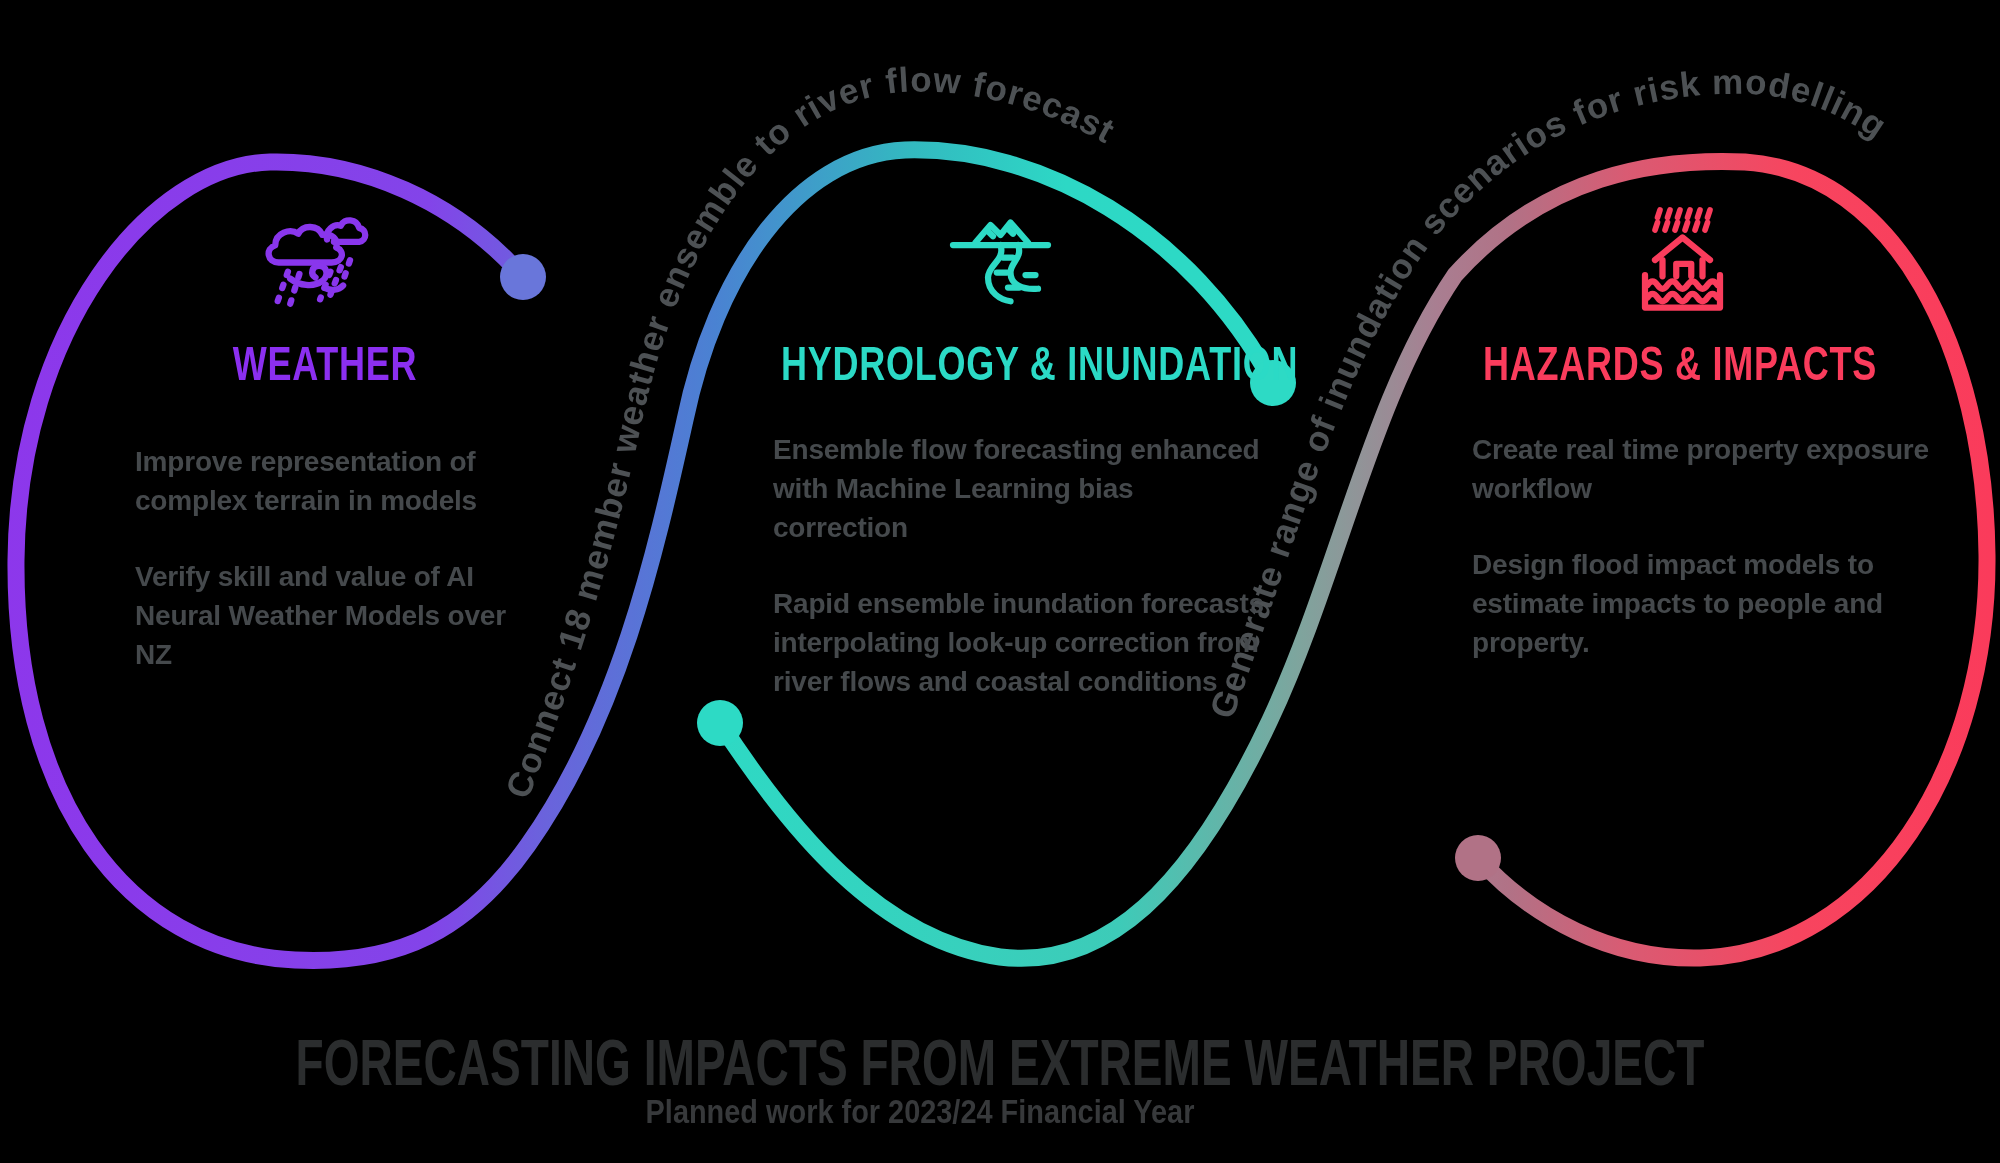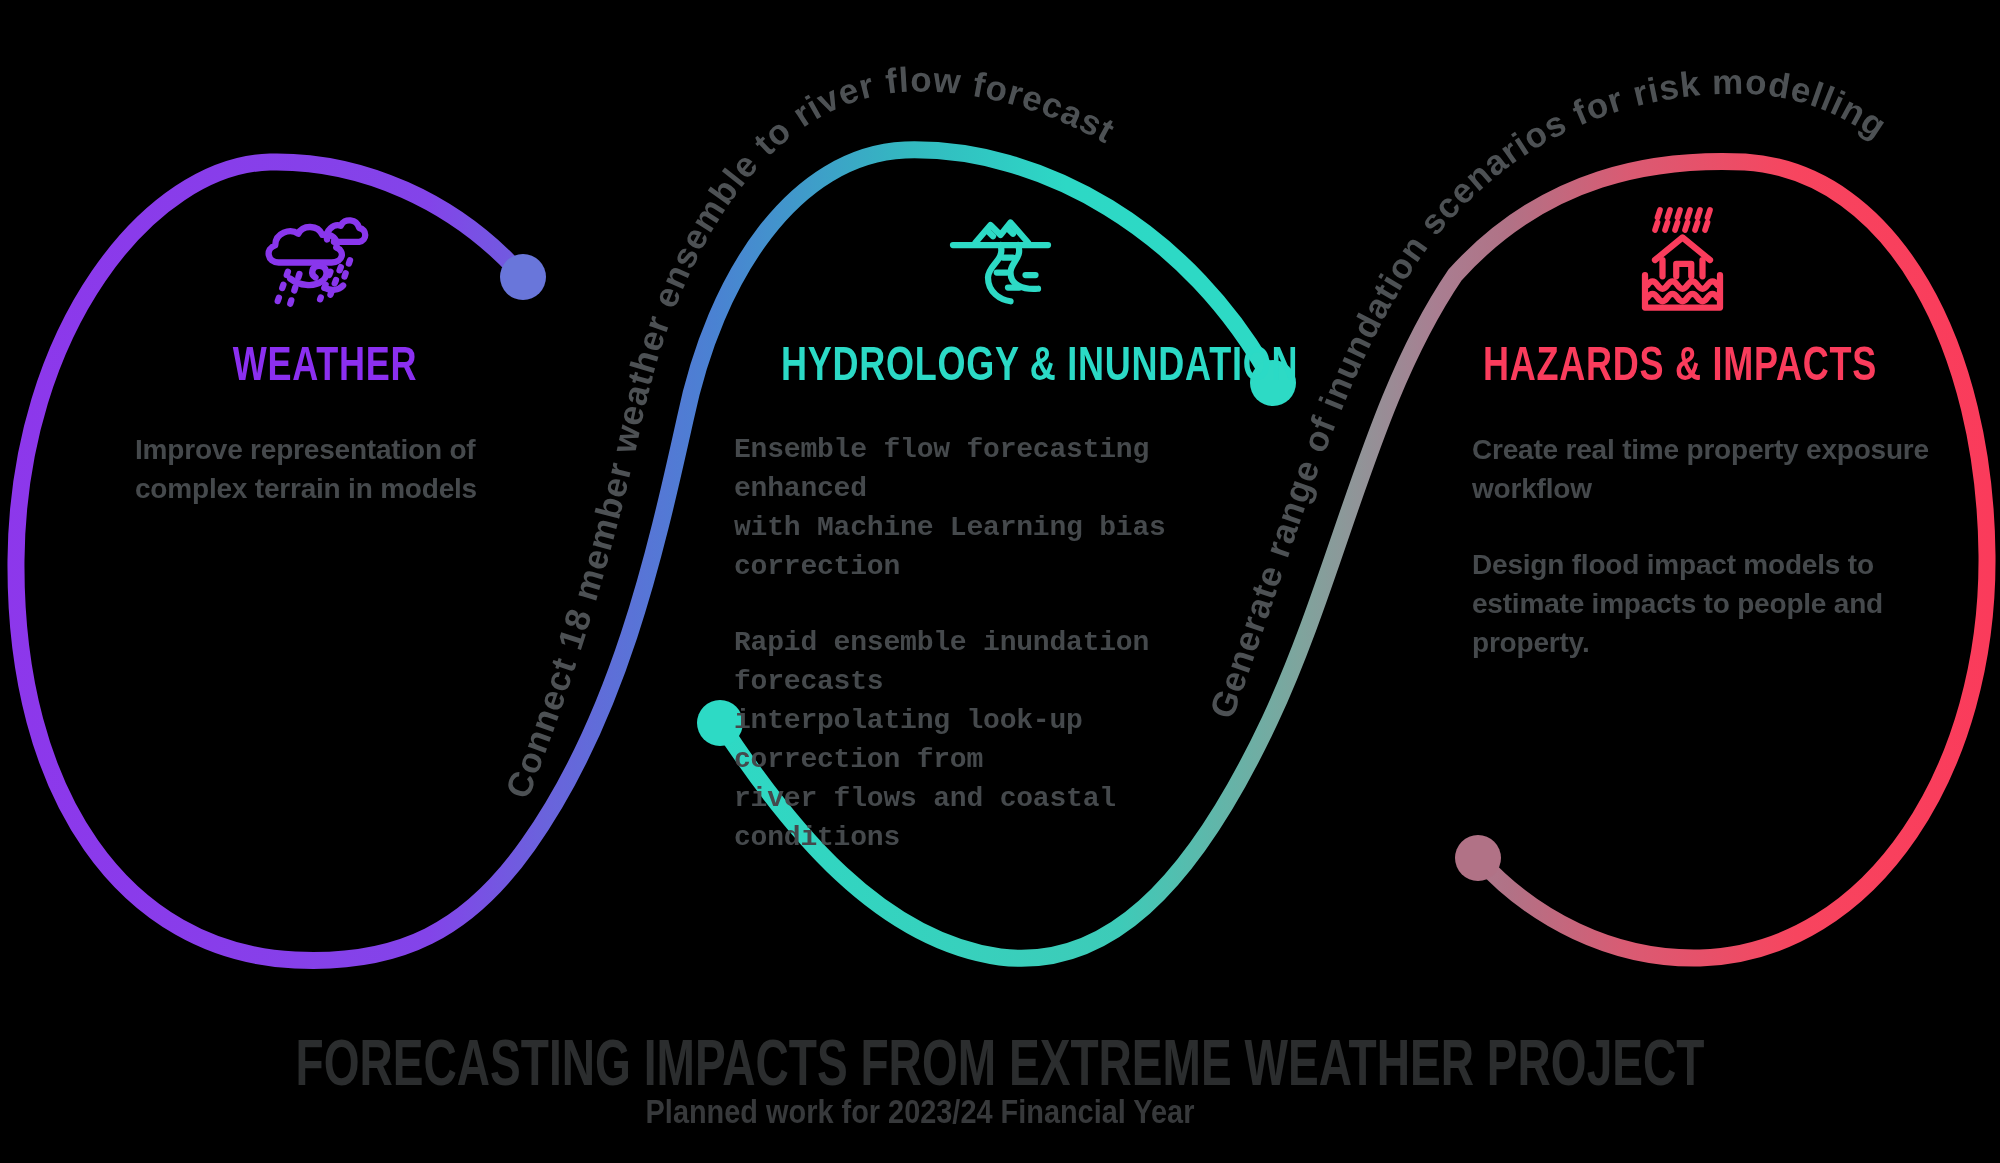--- a/index.html
+++ b/index.html
@@ -8,22 +8,22 @@
 
   .flow{fill:none;stroke-width:17;}
   .curve-label{font-family:"Liberation Sans",sans-serif;font-weight:700;font-size:35px;fill:#4d5154;letter-spacing:1px;}
   .section-title{position:absolute;text-align:center;font-weight:700;font-size:48px;letter-spacing:1px;transform:scaleX(0.75);transform-origin:50% 50%;white-space:nowrap;}
   .t-weather{color:#8b2ff0;left:75px;top:336px;width:500px;}
   .t-hydro{color:#2bdac6;left:706px;top:336px;width:600px;}
   .t-hazard{color:#fa3c5c;left:1400px;top:336px;width:560px;}
 
   .body-block{position:absolute;color:#45494c;font-weight:700;font-size:28px;line-height:39px;letter-spacing:-0.2px;}
   .body-block p{margin:0 0 37px 0;white-space:pre-line;}
-  .b-weather{left:135px;top:430px;width:400px;}
-  .b-hydro{left:734px;top:430px;width:500px;font-family:Liberation Mono, monospace;}
+  .b-weather{left:135px;top:442px;width:400px;}
+  .b-hydro{left:773px;top:430px;width:500px;}
   .b-hazard{left:1472px;top:430px;width:470px;}
 
   .footer-title{position:absolute;left:0;top:1026px;width:2000px;text-align:center;color:#2b2d2e;font-weight:700;font-size:64px;letter-spacing:0;transform:scaleX(0.72);transform-origin:50% 50%;white-space:nowrap;}
   .footer-sub{position:absolute;left:0;top:1092px;width:1840px;text-align:center;color:#37393b;font-weight:700;font-size:34px;transform:scaleX(0.85);transform-origin:50% 50%;white-space:nowrap;}
 </style>
 </head>
 <body>
 
 <div class="stage">
 
@@ -131,20 +131,22 @@
     </g>
   </svg>
 
   <div class="section-title t-weather">WEATHER</div>
   <div class="section-title t-hydro">HYDROLOGY &amp; INUNDATION</div>
   <div class="section-title t-hazard">HAZARDS &amp; IMPACTS</div>
 
   <div class="body-block b-weather">
     <p>Improve representation of
 complex terrain in models</p>
+    <p>Verify skill and value of AI
+Neural Weather Models over NZ</p>
   </div>
   <div class="body-block b-hydro">
     <p>Ensemble flow forecasting enhanced
 with Machine Learning bias correction</p>
     <p>Rapid ensemble inundation forecasts
 interpolating look-up correction from
 river flows and coastal conditions</p>
   </div>
   <div class="body-block b-hazard">
     <p>Create real time property exposure

